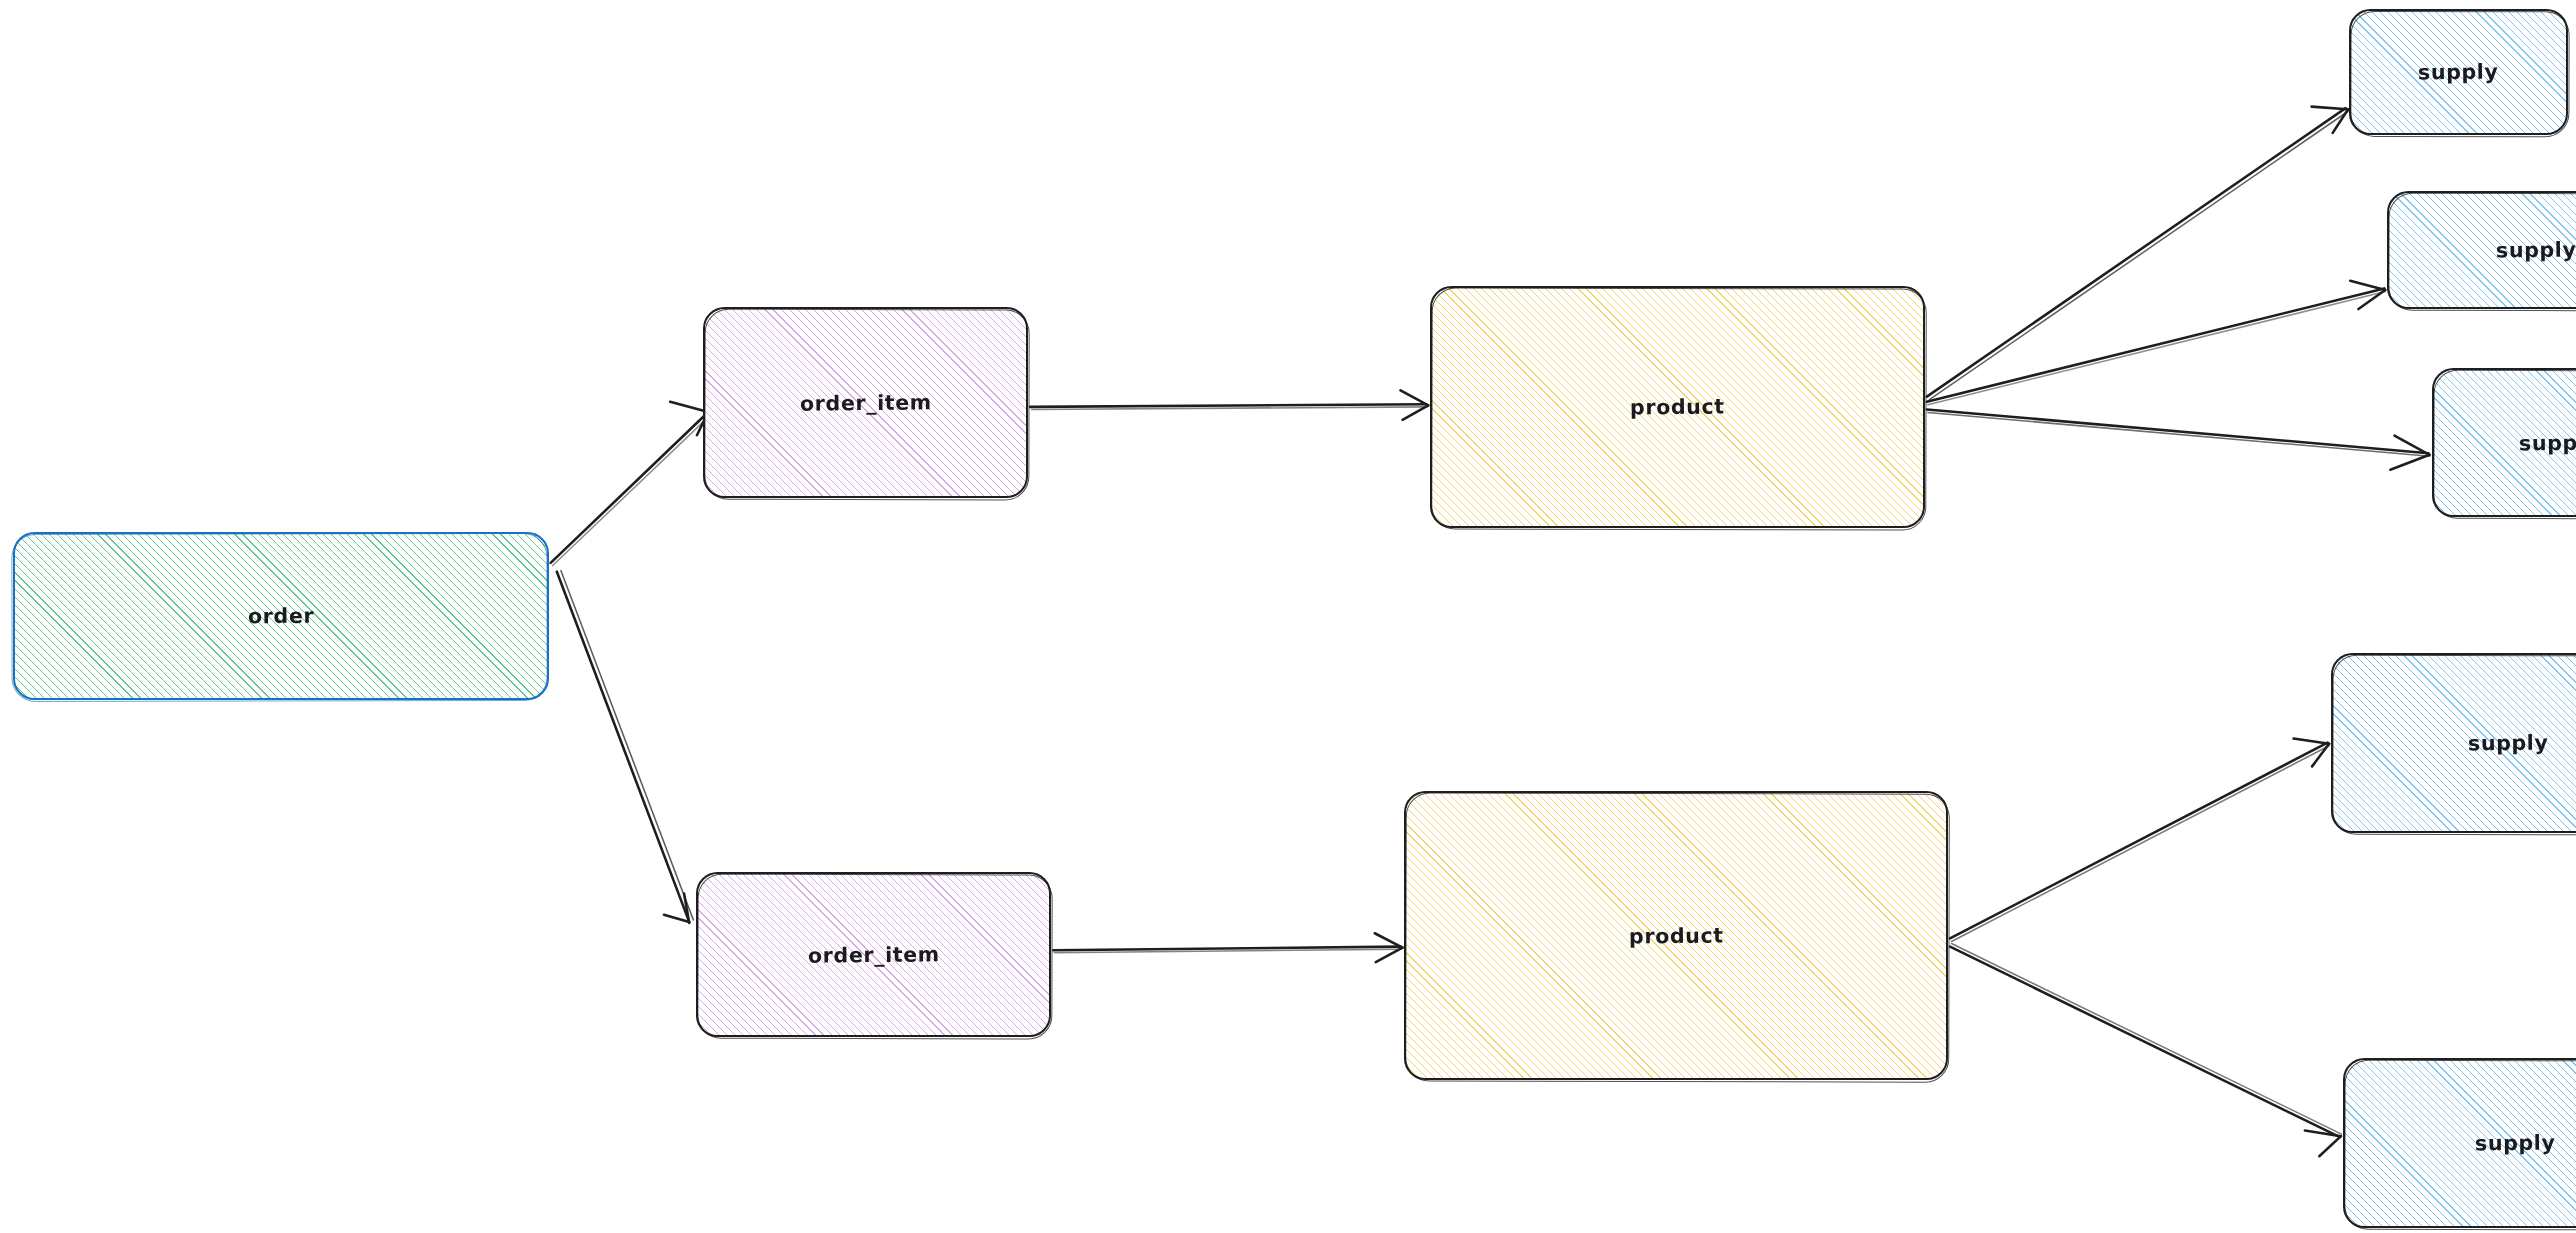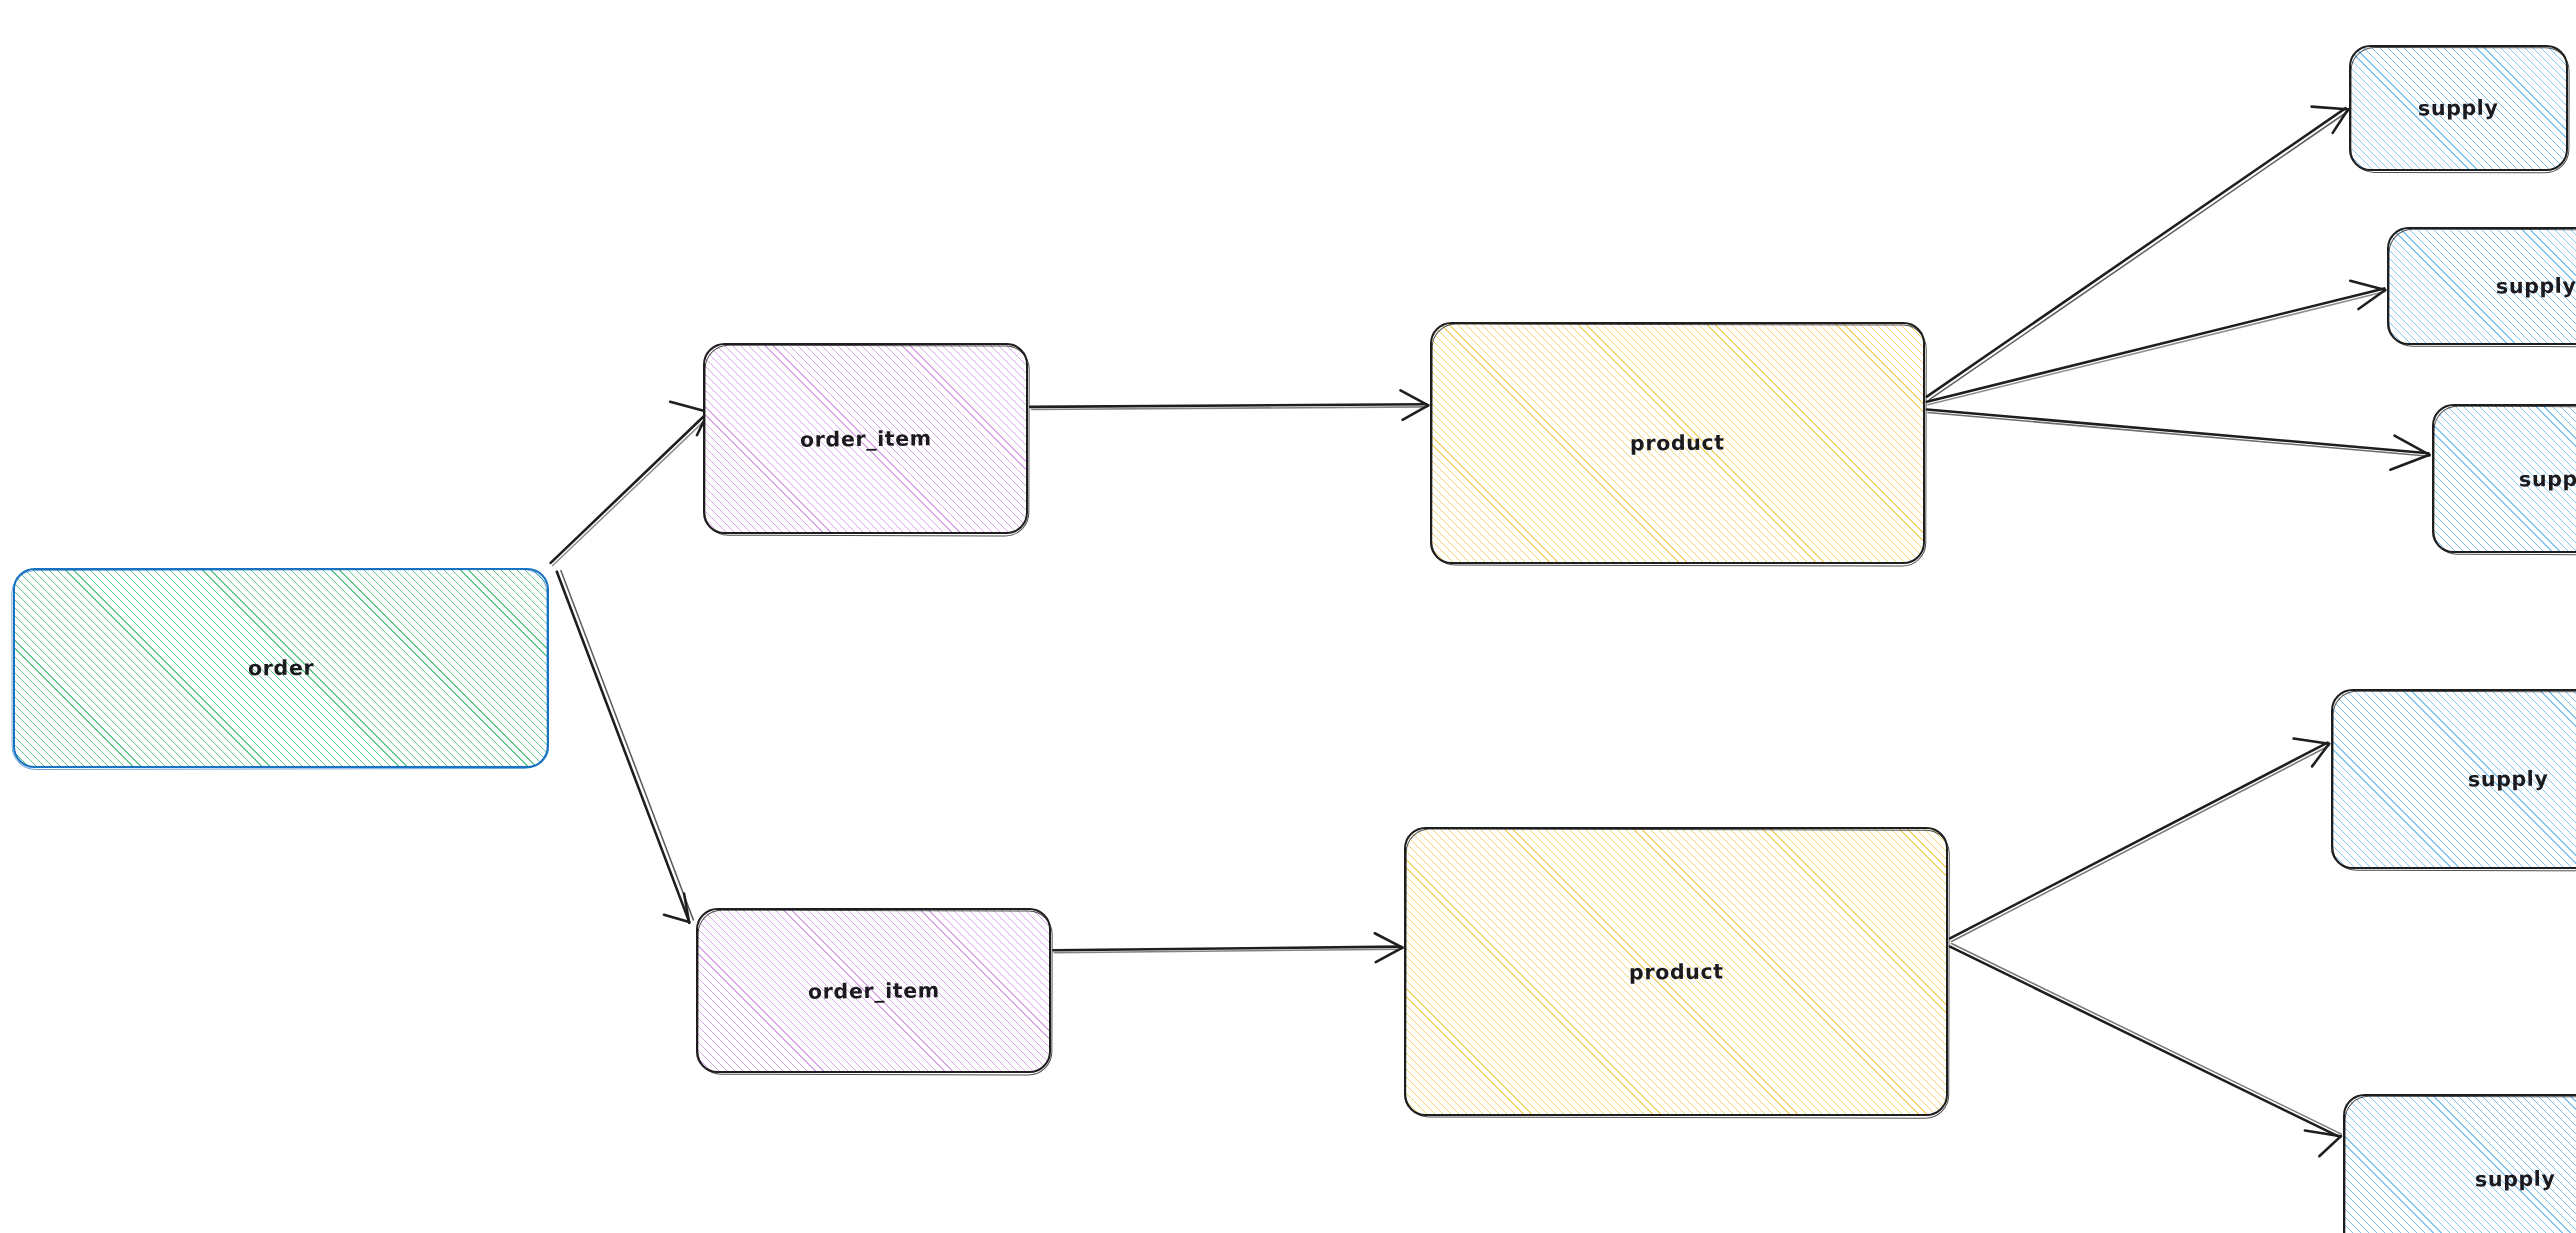--- a/index.html
+++ b/index.html
@@ -22,21 +22,20 @@
     height: 1233px;
     pointer-events: none;
   }
   .node {
     position: absolute;
     box-sizing: border-box;
     display: flex;
     align-items: center;
     justify-content: center;
     border-radius: 4px;
-    margin-top: 36px;
   }
   .node .nlabel {
     position: relative;
     z-index: 3;
     font-family: "DejaVu Sans", sans-serif;
     font-size: 20.6px;
     font-weight: 600;
     color: #1b1b1f;
     letter-spacing: 0.6px;
     transform: rotate(-0.6deg);
@@ -133,21 +132,21 @@
       <g>
         <path d="M3785 1838 L4542 2208"></path>
         <path d="M3788 1832 L4545 2202" stroke-width="3" opacity="0.6"></path>
         <path d="M4474 2195 L4544 2206"></path>
         <path d="M4502 2245 L4544 2206"></path>
       </g>
 
     </g>
   </svg>
 
-  <div class="node" style="left:13px; top:532px; width:536px; height:200px;">
+  <div class="node" style="left:13px; top:532px; width:536px; height:168px;">
     <span class="fill fill-green"></span>
     <span class="stroke stroke-blue2"></span>
     <span class="stroke stroke-blue"></span>
     <span class="nlabel">order</span>
   </div>
 
   <div class="node" style="left:703px; top:307px; width:325px; height:191px;">
     <span class="fill fill-purple"></span>
     <span class="stroke stroke-dark2"></span>
     <span class="stroke stroke-dark"></span>

